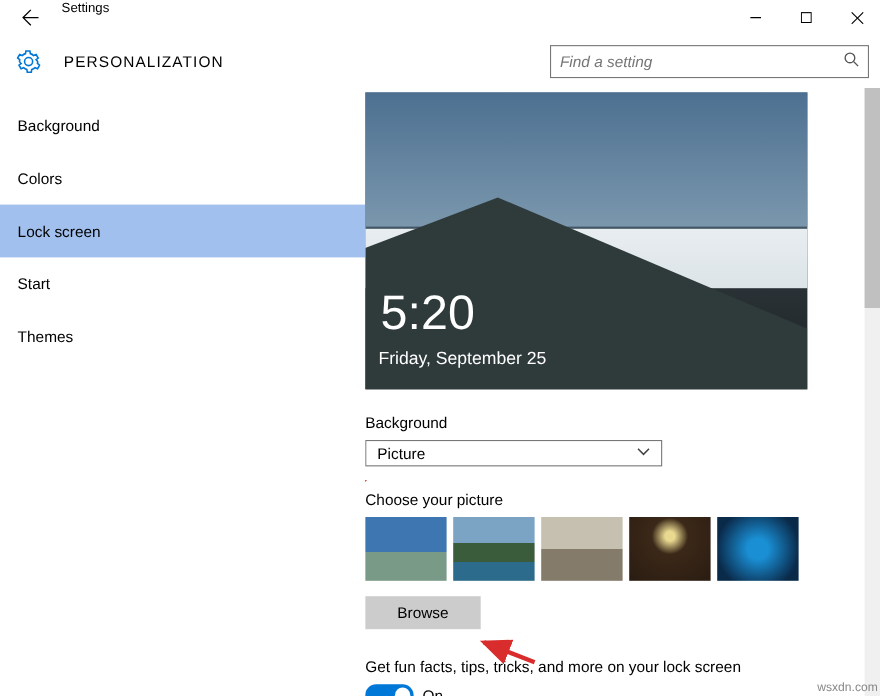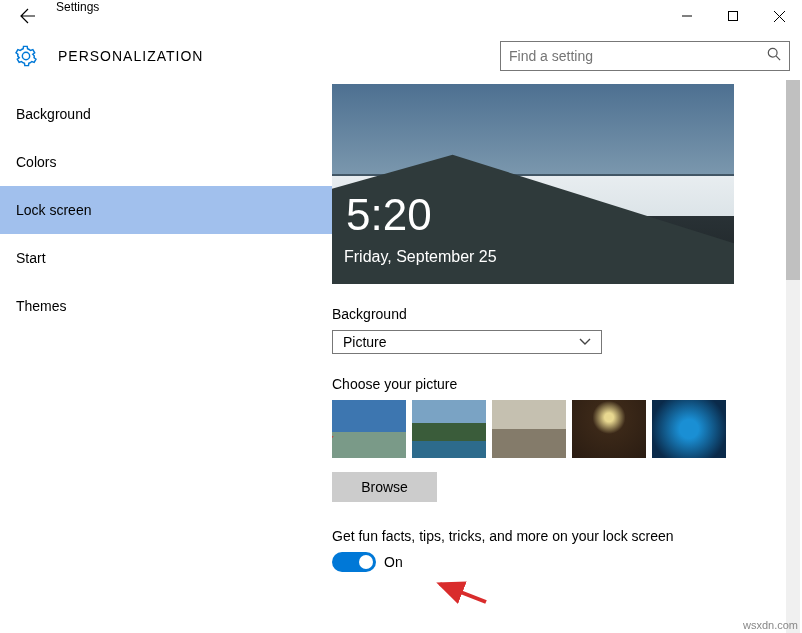--- a/index.html
+++ b/index.html
@@ -9,33 +9,33 @@
     .back-btn { width: 40px; height: 32px; display: flex; align-items: center; justify-content: center; cursor: pointer; }
     .title-text { font-size: 12px; margin-left: 8px; color: #000; }
     .win-controls { margin-left: auto; display: flex; }
     .win-btn { width: 46px; height: 32px; display: flex; align-items: center; justify-content: center; cursor: pointer; font-size: 11px; }
 
     .header { height: 48px; display: flex; align-items: center; padding: 0 12px; }
     .header-icon { width: 28px; height: 28px; display: flex; align-items: center; justify-content: center; color: #0078d7; }
     .header-title { font-size: 14px; letter-spacing: 1px; margin-left: 18px; }
     .search-wrap { margin-left: auto; }
     .search-box { width: 290px; height: 30px; border: 1px solid #777; display: flex; align-items: center; padding: 0 8px; }
-    .search-input { flex: 1; border: none; outline: none; font-size: 14px; color: #666; }
+    .search-input { flex: 1; border: none; outline: none; font-size: 14px; font-style: italic; color: #666; }
     .search-icon { color: #555; }
 
     .body { display: flex; height: calc(633px - 80px); }
     .sidebar { width: 332px; padding-top: 10px; }
     .sidebar-item { height: 48px; display: flex; align-items: center; padding: 0 16px; font-size: 14px; cursor: pointer; }
     .sidebar-item.active { background: #a1c0ed; padding-left: 16px; }
 
     .content { flex: 1; padding: 0 10px 0 0; position: relative; overflow: hidden; }
     .scroll-track { position: absolute; right: 2px; top: 0; width: 14px; height: 100%; background: #f0f0f0; }
     .scroll-thumb { position: absolute; right: 2px; top: 0; width: 14px; height: 200px; background: #c0c0c0; }
 
-    .preview { width: 402px; height: 200px; background: linear-gradient(to bottom, #5a7a95 0%, #5a7a95 30%, #2b3438 60%, #1d2326 100%); position: relative; margin-left: 0; margin-top: 4px; }
+    .preview { width: 402px; height: 270px; background: linear-gradient(to bottom, #5a7a95 0%, #5a7a95 30%, #2b3438 60%, #1d2326 100%); position: relative; margin-left: 0; margin-top: 4px; }
     .preview-sky { position: absolute; top: 0; left: 0; right: 0; height: 45%; background: linear-gradient(to bottom, #4d7091, #7a97ad); }
     .preview-clouds { position: absolute; top: 46%; left: 0; right: 0; height: 20%; background: linear-gradient(to bottom, #e8edf0, #dce4e8); }
     .preview-mountain { position: absolute; bottom: 0; left: 0; right: 0; height: 68%; background: #2f3a3b; clip-path: polygon(0 30%, 30% 5%, 100% 70%, 100% 100%, 0 100%); }
     .preview-time { position: absolute; left: 14px; bottom: 44px; color: #fff; font-size: 44px; font-weight: 300; }
     .preview-date { position: absolute; left: 12px; bottom: 18px; color: #fff; font-size: 16px; font-weight: 300; }
 
     .section-label { font-size: 14px; margin: 22px 0 8px 0; }
     .dropdown { width: 270px; height: 24px; border: 1px solid #777; display: flex; align-items: center; padding: 0 10px; cursor: pointer; }
     .dropdown-text { flex: 1; font-size: 14px; }
     .chevron { font-size: 10px; color: #444; }

